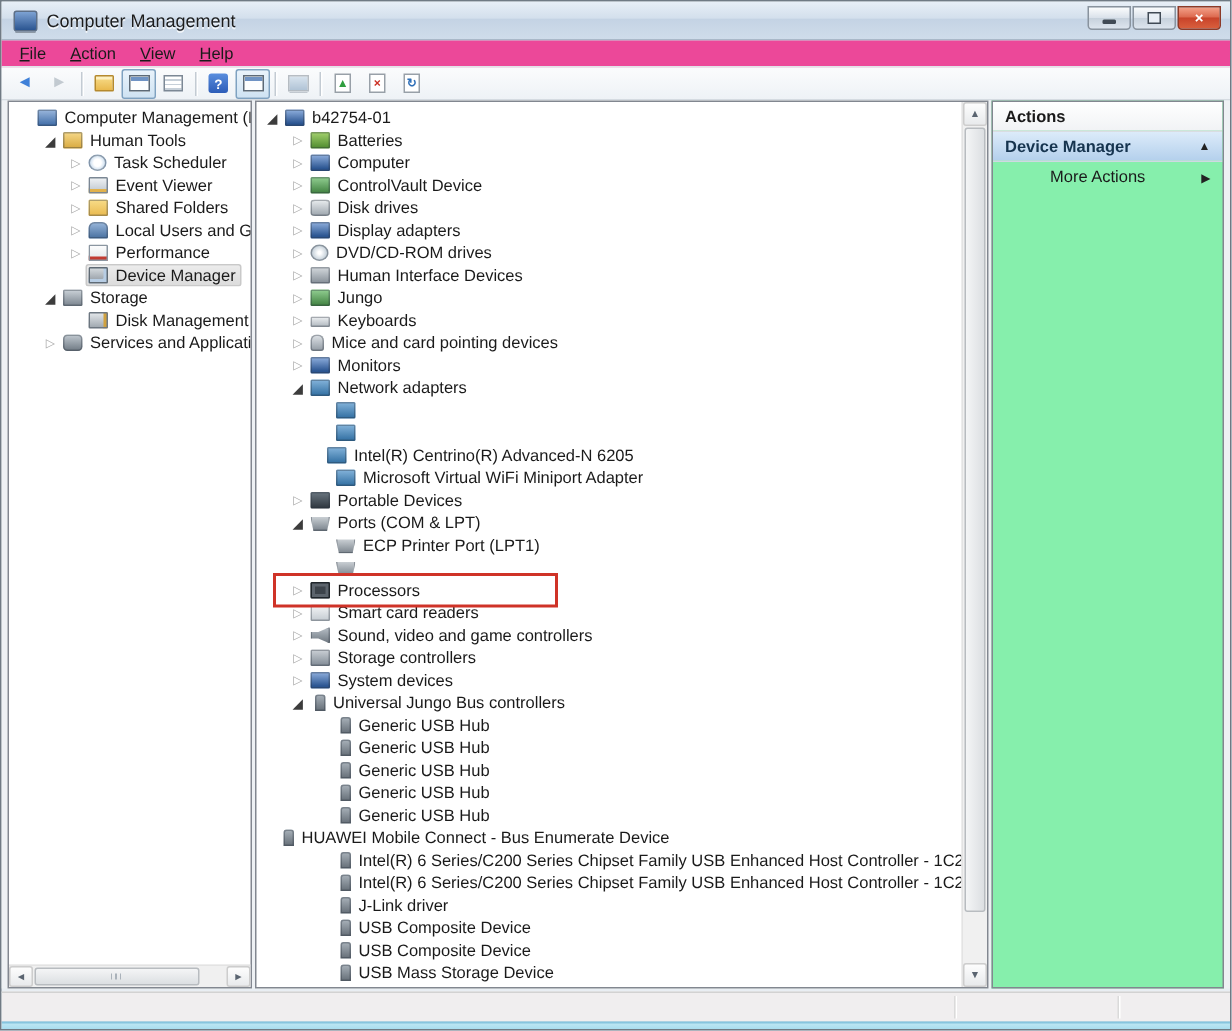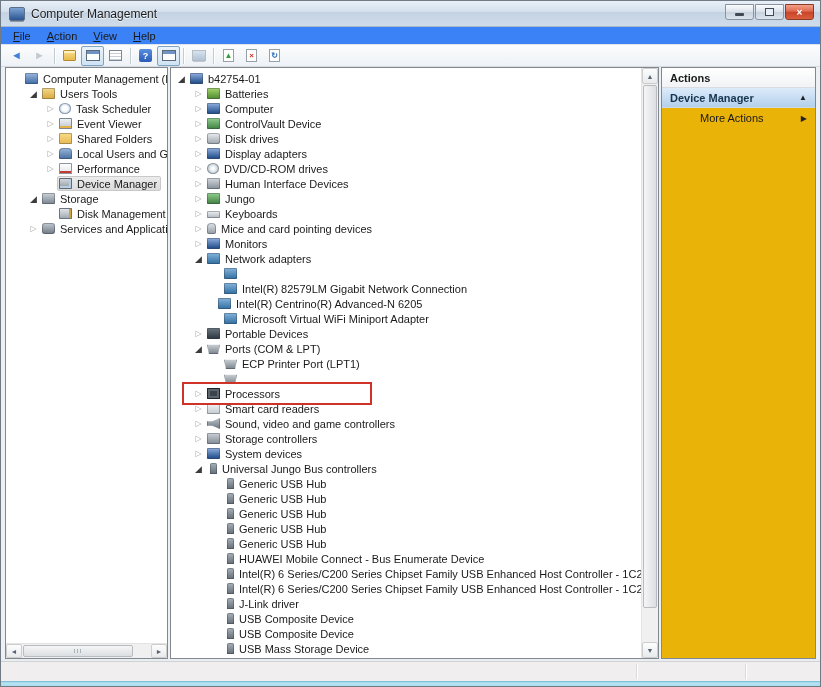--- a/index.html
+++ b/index.html
@@ -14,21 +14,21 @@
   .title-text{font-size:12px;color:#1c1c1c;text-shadow:0 1px 0 rgba(255,255,255,.8);}
   .winbtns{position:absolute;top:3px;right:6px;display:flex;gap:1px;}
   .wbtn{width:29px;height:16px;border:1px solid #89939e;border-radius:0 0 3px 3px;
     background:linear-gradient(180deg,#fbfcfd,#d9e1ea 50%,#c6d1dc 51%,#dde5ee);
     display:flex;align-items:center;justify-content:center;font-size:10px;color:#39434d;}
   .wbtn.close{background:linear-gradient(180deg,#f3a088,#dd6a50 45%,#c8432a 50%,#d95f3d);border-color:#8c3a28;color:#fff;font-weight:bold;}
   .glyph-min{width:9px;height:3px;background:#404a55;border-radius:1px;margin-top:5px;}
   .glyph-rest{width:9px;height:8px;border:1px solid #404a55;background:#e8eef5;}
 
   
-  .menubar{position:absolute;top:26px;left:0;right:0;height:18px;background:#3b82f6;border-bottom:1px solid #e0e4e8;display:flex;align-items:center;padding-left:4px;}
+  .menubar{position:absolute;top:26px;left:0;right:0;height:18px;background:#ec4899;border-bottom:1px solid #e0e4e8;display:flex;align-items:center;padding-left:4px;}
   .menu-item{font-size:11px;color:#1a1a1a;padding:1px 8px;cursor:default;}
   .menu-item u{text-decoration:underline;}
 
   
   .toolbar{position:absolute;top:44px;left:0;right:0;height:22px;background:linear-gradient(180deg,#fbfcfd,#eef2f6);border-bottom:1px solid #d5dbe1;display:flex;align-items:center;padding-left:4px;}
   .tbtn{width:23px;height:20px;display:flex;align-items:center;justify-content:center;border:1px solid transparent;border-radius:2px;}
   .tbtn.pressed{border-color:#7fa2c1;background:linear-gradient(180deg,#e9f3fb,#cfe3f3);}
   .tbtn.disabled{opacity:.55;}
   .tsep{width:1px;height:16px;background:#c3cbd3;box-shadow:1px 0 0 #fff;margin:0 3px;}
   .tb-g{font-size:11px;line-height:1;}
@@ -40,21 +40,21 @@
   .tb-help{width:13px;height:13px;border-radius:2px;background:linear-gradient(180deg,#5a8ede,#2c5cb8);color:#fff;font-size:9px;font-weight:bold;display:flex;align-items:center;justify-content:center;}
   .tb-pc{width:14px;height:11px;border:1px solid #828c96;background:linear-gradient(180deg,#bfd2e4,#7c9cbb);box-shadow:0 2px 0 -1px #9aa4ae;}
   .tb-sheet{width:11px;height:13px;background:#fff;border:1px solid #98a0a8;display:flex;align-items:center;justify-content:center;font-size:8px;font-weight:bold;}
   .c-green{color:#2f9e3f;} .c-red{color:#cc2f23;} .c-blue{color:#2e6fb8;}
 
   
   .main{position:absolute;top:66px;bottom:27px;left:0;right:0;background:#eef1f4;}
   .panel{position:absolute;top:0;bottom:0;background:#fff;border:1px solid #828790;overflow:hidden;}
   #left-panel{left:4px;width:163px;}
   #middle-panel{left:169px;width:489px;}
-  #actions-panel{left:660px;width:155px;background:#eab308;}
+  #actions-panel{left:660px;width:155px;background:#86efac;}
 
   
   .tree{position:absolute;top:3px;left:0;right:0;font-size:11px;color:#1a1a1a;white-space:nowrap;}
   #middle-panel .tree{right:17px;}
   #left-panel .tree{bottom:15px;}
   .trow{height:15px;display:flex;align-items:center;overflow:hidden;}
   .exp{display:inline-block;width:13px;text-align:center;font-size:8px;color:#a8a8a8;flex:none;}
   .exp.open{color:#3c3c3c;font-size:9px;}
   .rowc{display:inline-flex;align-items:center;height:15px;padding:0 3px 0 0;border:1px solid transparent;border-radius:2px;}
   .rowc.sel-blue{border-color:#8db2dd;background:linear-gradient(180deg,#f4f8fd,#d9e7f7);}
@@ -200,21 +200,21 @@
             <span class="exp"></span>
             <span class="rowc">
               <span class="di di-console"></span>
               <span class="lbl">Computer Management (Local</span>
             </span>
           </div>
           <div class="trow" style="padding-left: 21px;">
             <span class="exp open">◢</span>
             <span class="rowc">
               <span class="di di-systools"></span>
-              <span class="lbl">Users Tools</span>
+              <span class="lbl">Human Tools</span>
             </span>
           </div>
           <div class="trow" style="padding-left: 38px;">
             <span class="exp">▷</span>
             <span class="rowc">
               <span class="di di-scheduler"></span>
               <span class="lbl">Task Scheduler</span>
             </span>
           </div>
           <div class="trow" style="padding-left: 38px;">
@@ -383,21 +383,20 @@
           <div class="trow" style="padding-left: 38px;">
             <span class="exp"></span>
             <span class="rowc">
               <span class="di di-network"></span>
             </span>
           </div>
           <div class="trow" style="padding-left: 38px;">
             <span class="exp"></span>
             <span class="rowc">
               <span class="di di-network"></span>
-              <span class="lbl">Intel(R) 82579LM Gigabit Network Connection</span>
             </span>
           </div>
           <div class="trow" style="padding-left: 32px;">
             <span class="exp"></span>
             <span class="rowc">
               <span class="di di-network"></span>
               <span class="lbl">Intel(R) Centrino(R) Advanced-N 6205</span>
             </span>
           </div>
           <div class="trow" style="padding-left: 38px;">
@@ -504,21 +503,21 @@
               <span class="lbl">Generic USB Hub</span>
             </span>
           </div>
           <div class="trow" style="padding-left: 38px;">
             <span class="exp"></span>
             <span class="rowc">
               <span class="di di-usb"></span>
               <span class="lbl">Generic USB Hub</span>
             </span>
           </div>
-          <div class="trow" style="padding-left: 38px;">
+          <div class="trow" style="">
             <span class="exp"></span>
             <span class="rowc">
               <span class="di di-usb"></span>
               <span class="lbl">HUAWEI Mobile Connect - Bus Enumerate Device</span>
             </span>
           </div>
           <div class="trow" style="padding-left: 38px;">
             <span class="exp"></span>
             <span class="rowc">
               <span class="di di-usb"></span>

